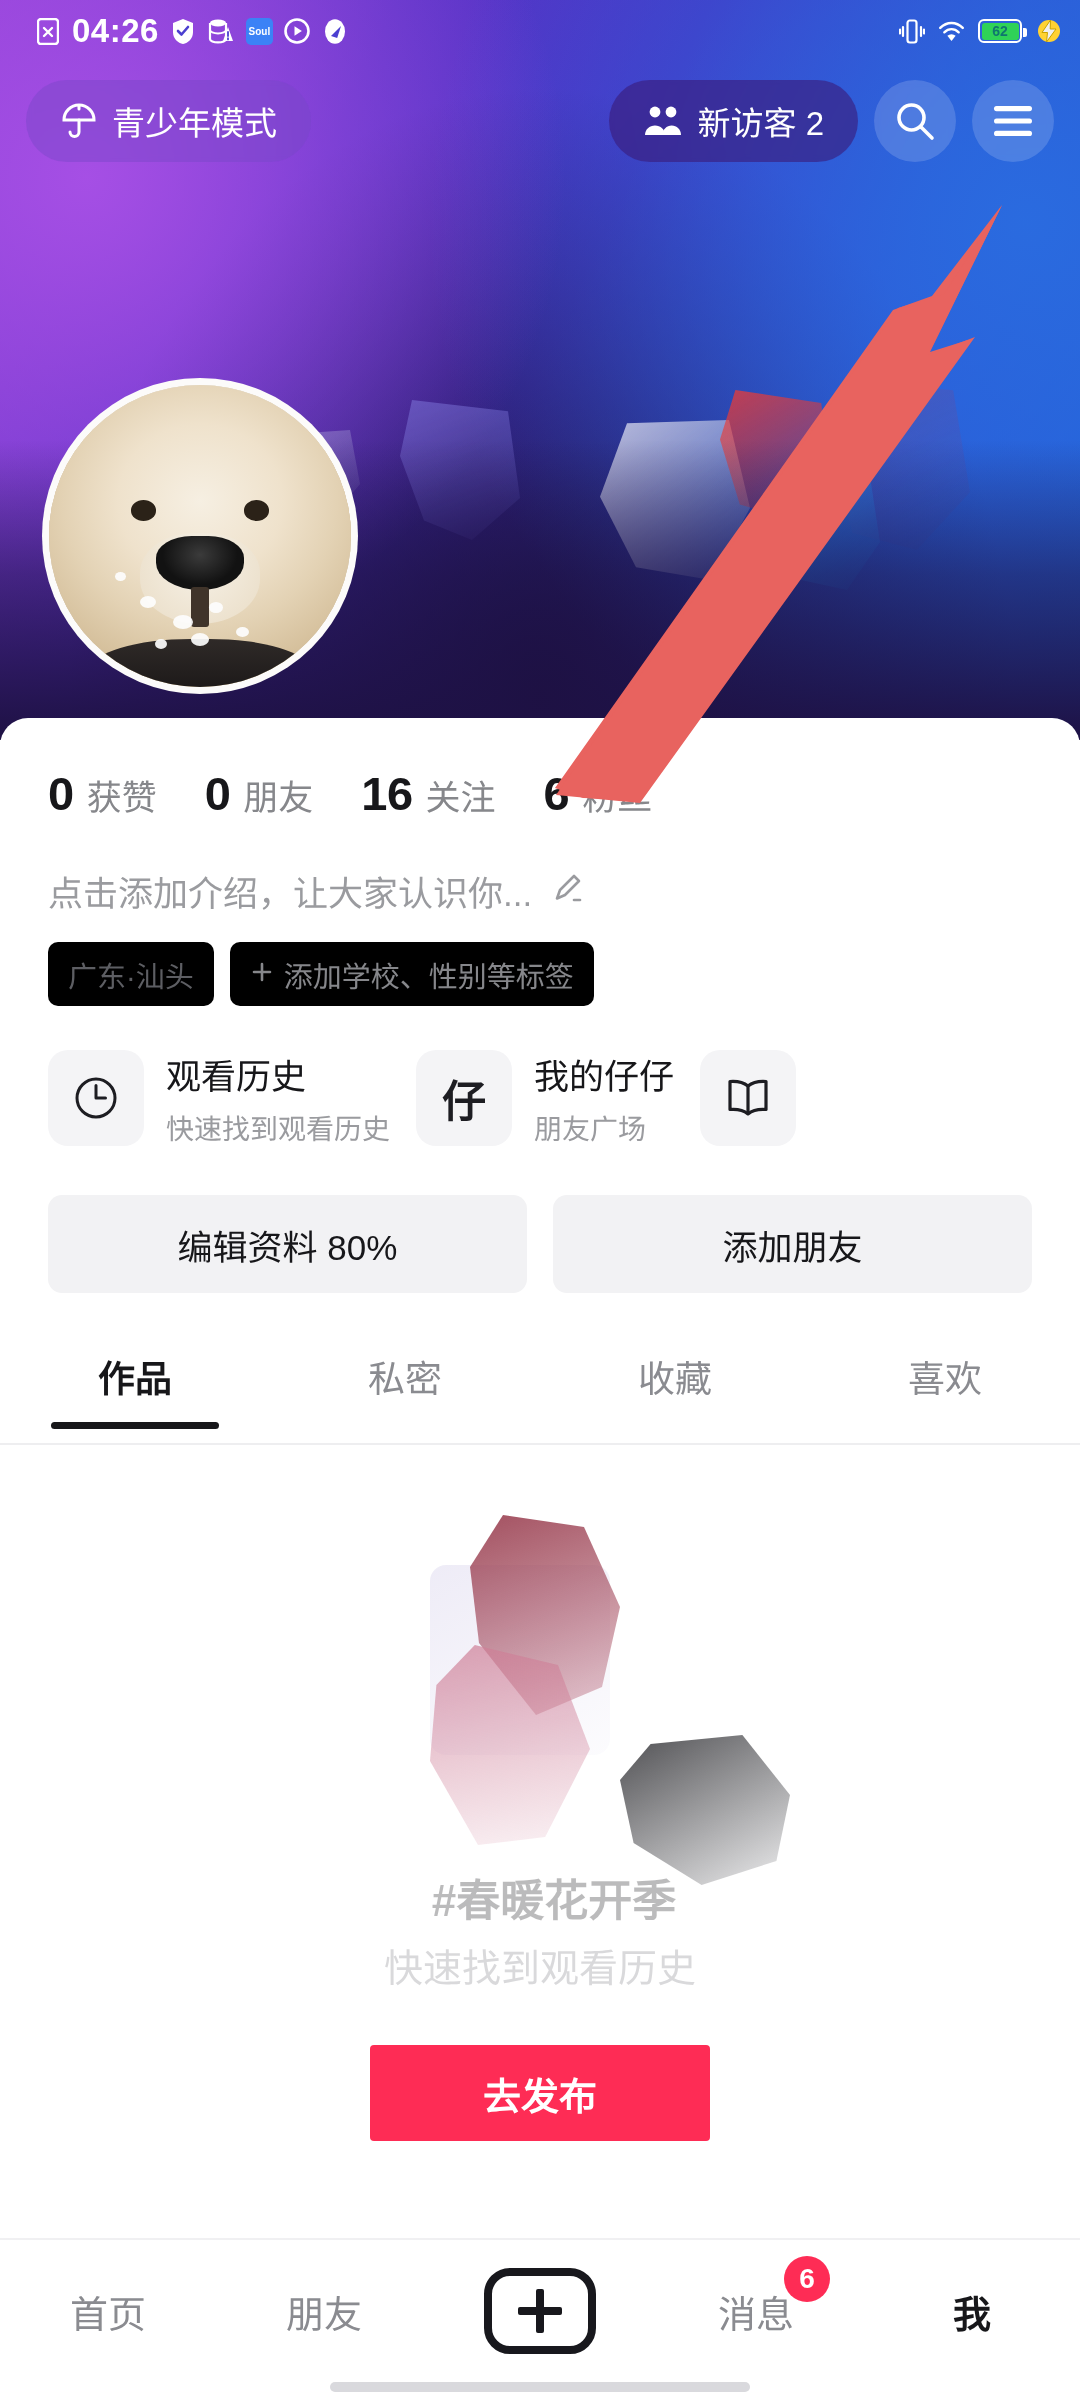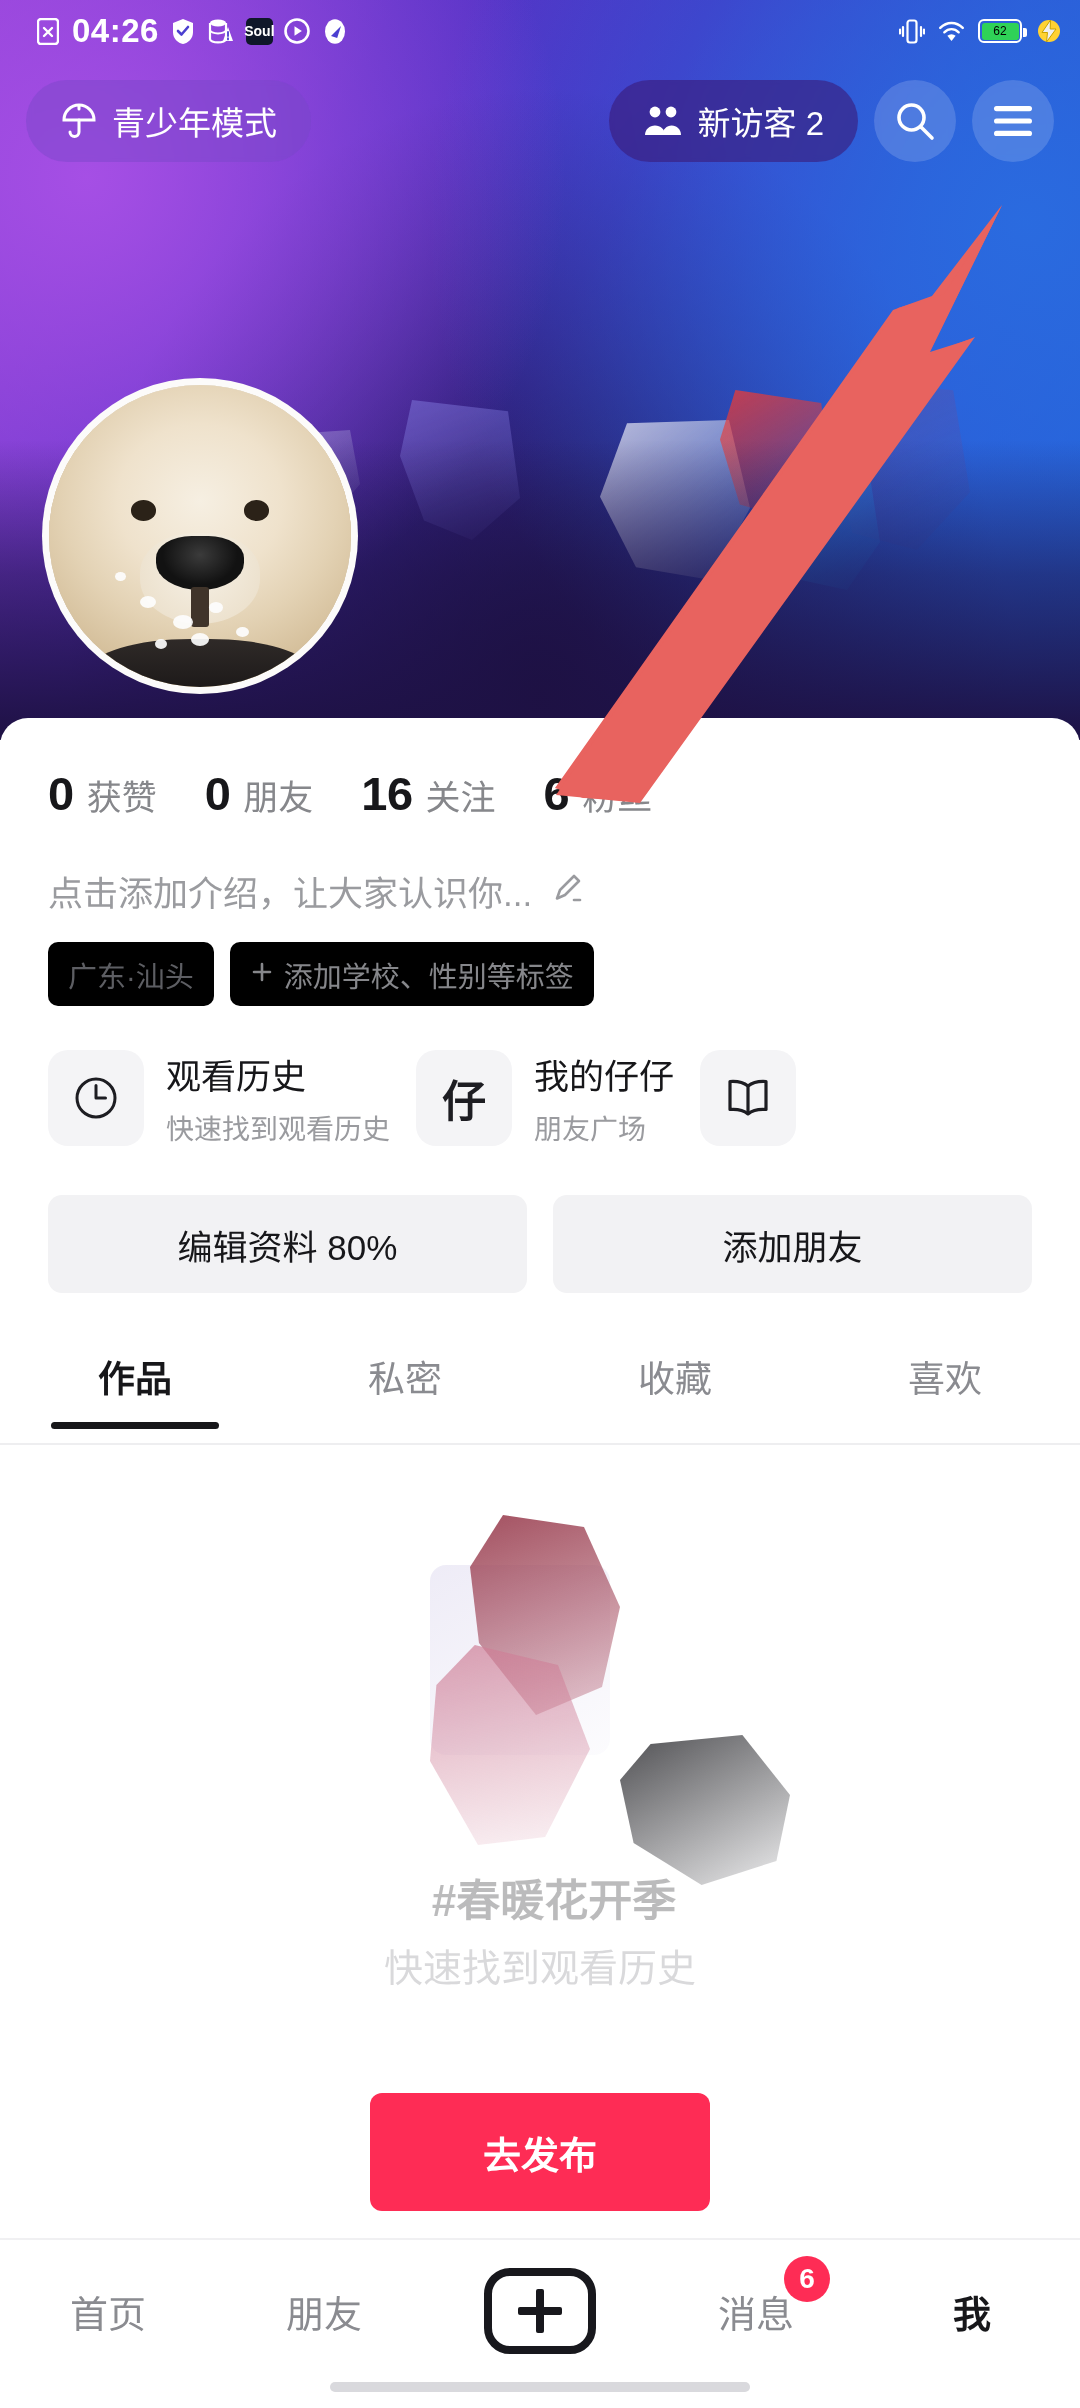--- a/index.html
+++ b/index.html
@@ -55,30 +55,30 @@
     display:flex; align-items:center; justify-content:space-between;
     padding:0 26px; color:#fff; z-index:20;
   }
   .sb-left { display:flex; align-items:center; gap:11px; }
   .sb-right { display:flex; align-items:center; gap:13px; }
   .sb-time { font-size:33px; font-weight:700; letter-spacing:.5px; }
   .sb-ico { width:27px; height:27px; display:inline-flex; align-items:center; justify-content:center; }
   .sb-ico svg { display:block; }
   .sb-appicon { width:27px; height:27px; border-radius:5px; display:flex;
     align-items:center; justify-content:center; font-size:11px; font-weight:700; }
-  .ic-soul { background:#0f172a; color:#fff; font-size:14px; }
+  .ic-soul { background:#3b82f6; color:#fff; font-size:10px; }
   .battery {
     width:44px; height:24px; border:2.5px solid #fff; border-radius:6px;
     display:flex; align-items:center; justify-content:center; position:relative;
   }
   .battery::after { content:""; position:absolute; right:-7px; top:7px;
     width:4px; height:9px; background:#fff; border-radius:0 2px 2px 0; }
   .battery-fill { position:absolute; left:1.5px; top:1.5px; bottom:1.5px;
     width:calc(100% - 3px); background:#2fd257; border-radius:3px; }
-  .battery-num { position:relative; z-index:2; font-size:12px; font-weight:400; color:#000000; }
+  .battery-num { position:relative; z-index:2; font-size:14px; font-weight:700; color:#0f766e; }
 
   
   .topbar {
     position:absolute; left:0; top:80px; width:1080px; height:110px;
     display:flex; align-items:flex-start; padding:0 26px; gap:16px; z-index:15;
   }
   .pill {
     height:82px; border-radius:41px; display:flex; align-items:center;
     gap:14px; padding:0 34px; color:#fff; font-size:33px; font-weight:500;
     background:rgba(255,255,255,0.16); backdrop-filter:blur(3px);
@@ -201,23 +201,23 @@
   .ghost-line1 {
     position:absolute; left:0; right:0; top:420px; text-align:center;
     font-size:44px; font-weight:700; color:rgba(30,30,34,.30);padding-left:28px;
   }
   .ghost-line2 {
     position:absolute; left:0; right:0; top:492px; text-align:center;
     font-size:39px; color:rgba(120,120,126,.28);
   }
   .publish-btn {
     position:absolute; left:50%; transform:translateX(-50%); top:600px;
-    width:340px; height:118px; border-radius:12px; background:#fe2c55;
+    width:340px; height:96px; border-radius:4px; background:#fe2c55;
     color:#fff; font-size:38px; font-weight:700;
-    display:flex; align-items:center; justify-content:center; cursor:pointer;margin-top:48px;
+    display:flex; align-items:center; justify-content:center; cursor:pointer;
   }
 
   
   .bottomnav {
     position:absolute; left:0; bottom:0; width:1080px; height:170px;
     background:#fff; border-top:2px solid #f0f0f2;
     display:flex; align-items:flex-start; padding-top:32px; z-index:30;
   }
   .nav-item { flex:1; display:flex; align-items:center; justify-content:center;
     position:relative; font-size:38px; color:#8a8b90; cursor:pointer; height:78px; }

